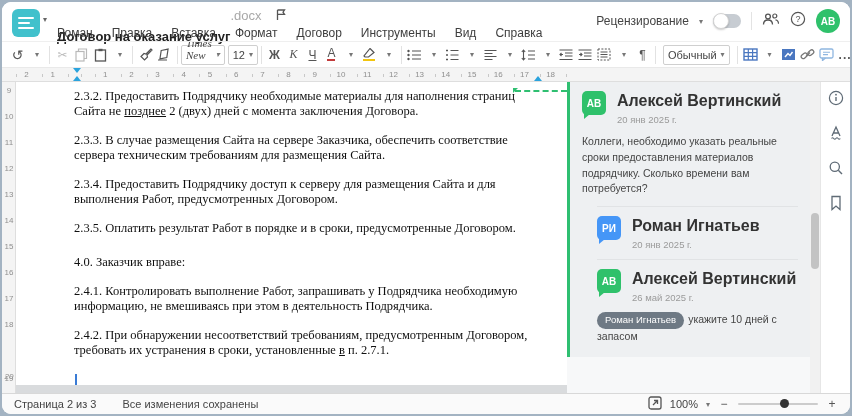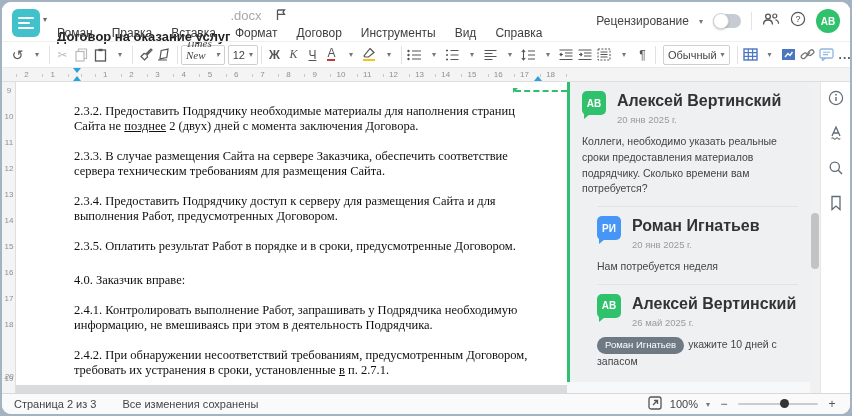--- a/index.html
+++ b/index.html
@@ -57,21 +57,21 @@
   .imark.top { top:0; border-top:5px solid #2aa3dd; }
   .imark.bot { bottom:0; border-bottom:5px solid #2aa3dd; }
 
   
   .main { flex:1; display:flex; position:relative; min-height:0; background:#fff; }
   .vruler { width:14px; background:#f4f4f4; border-right:1px solid #dedede; position:relative; flex:0 0 auto; }
   .vnum { position:absolute; left:0; width:14px; text-align:center; font-size:8px; color:#8f8f8f; }
   .docarea { flex:1; position:relative; background:#d9dbdd; min-width:0; }
   .page { position:absolute; inset:0 0 8px 0; background:#fff; padding:7px 34px 0 58px; overflow:hidden;
           font-family:"Liberation Serif", serif; font-size:12.5px; line-height:15px; color:#101010; }
-  .page p { margin:15px 0 14px 0; max-width:472px; }
+  .page p { margin:0 0 14px 0; max-width:472px; }
   .page p.big-gap { margin-top:19px; }
   .page .u { text-decoration:underline; }
   .cursor { width:2px; height:13px; background:#3a7bd5; margin:16px 0 0 1px; }
   .connector { position:absolute; top:8px; right:283px; width:52px; border-top:2px dashed #2fbf71; }
   .connector::before { content:""; position:absolute; left:-2px; top:-4px; border-left:5px solid #2fbf71; border-bottom:5px solid transparent; }
 
   
   .comments { width:243px; flex:0 0 auto; background:#f7f8f9; overflow:hidden; }
   .thread-card { background:#eef0f2; border-left:3px solid #2fbf71; padding:9px 12px 12px 12px; }
   .comment { }
@@ -397,21 +397,20 @@
           <div class="comment reply">
             <div class="c-head">
               <div class="cavatar blue">
                 <span>РИ</span>
               </div>
               <div>
                 <div class="cname">Роман Игнатьев</div>
                 <div class="cdate">20 янв 2025 г.</div>
               </div>
             </div>
-            <div class="cbody">Нам потребуется неделя</div>
           </div>
           <div class="csep"></div>
           <div class="comment reply">
             <div class="c-head">
               <div class="cavatar green">
                 <span>АВ</span>
               </div>
               <div>
                 <div class="cname">Алексей Вертинский</div>
                 <div class="cdate">26 май 2025 г.</div>

